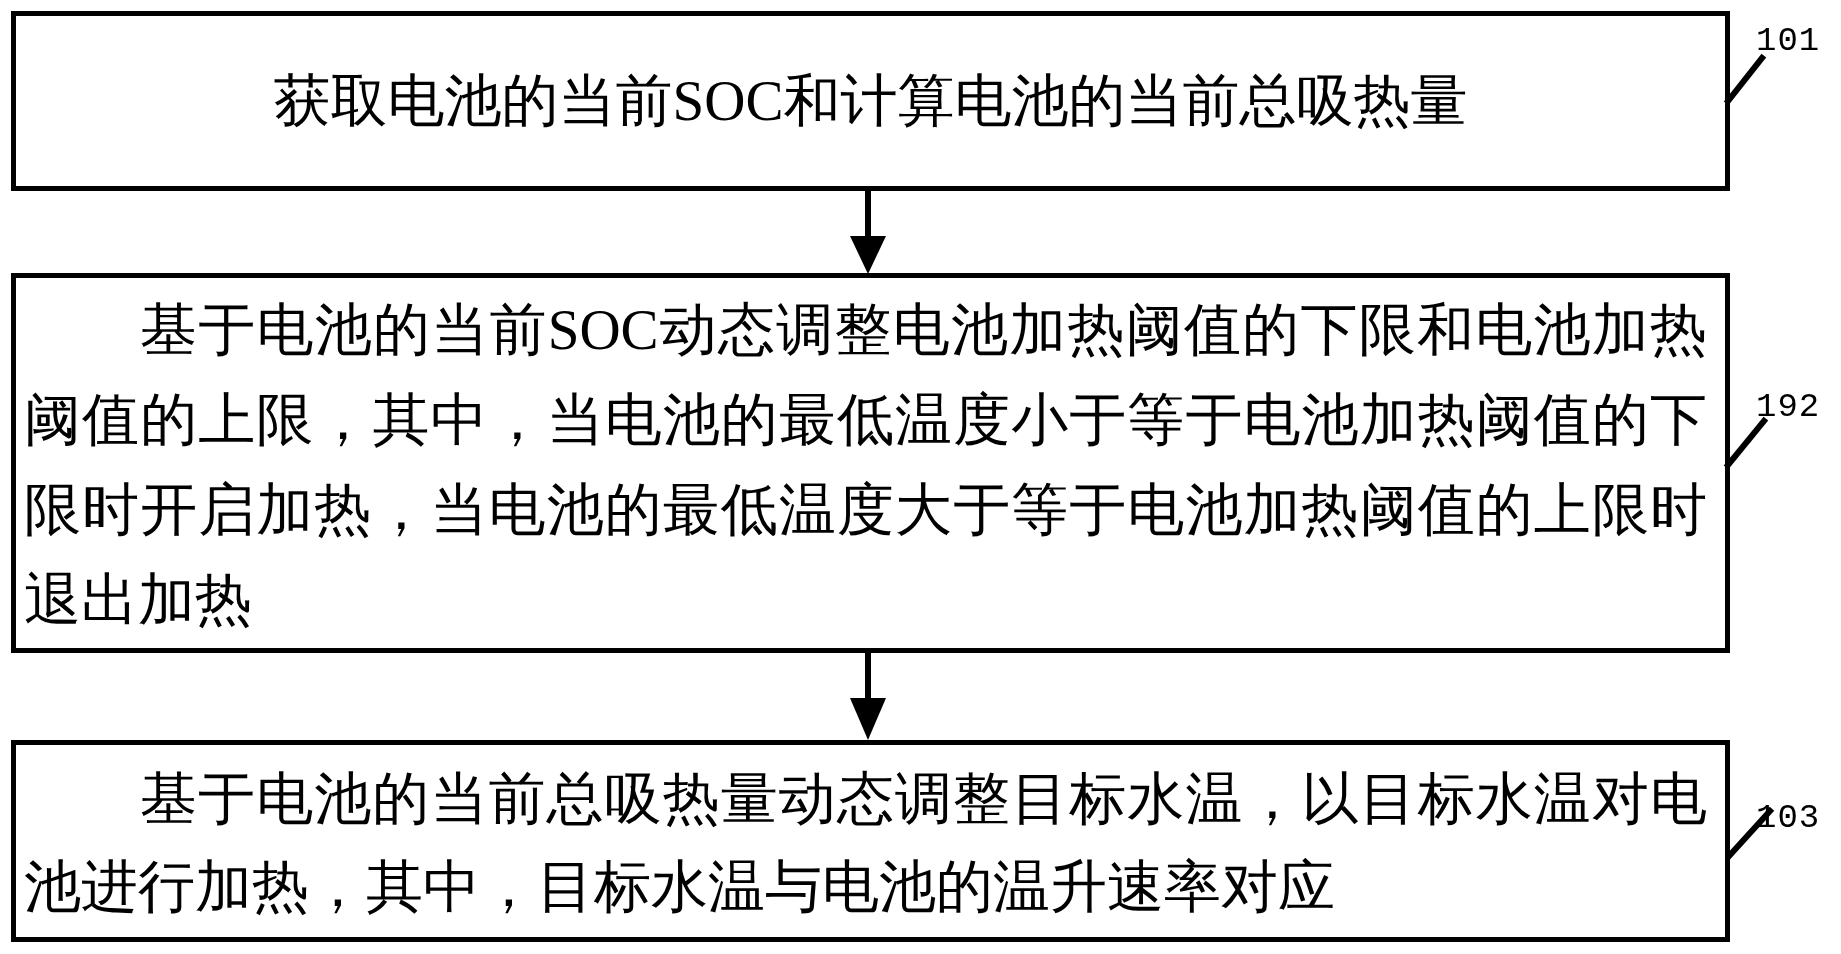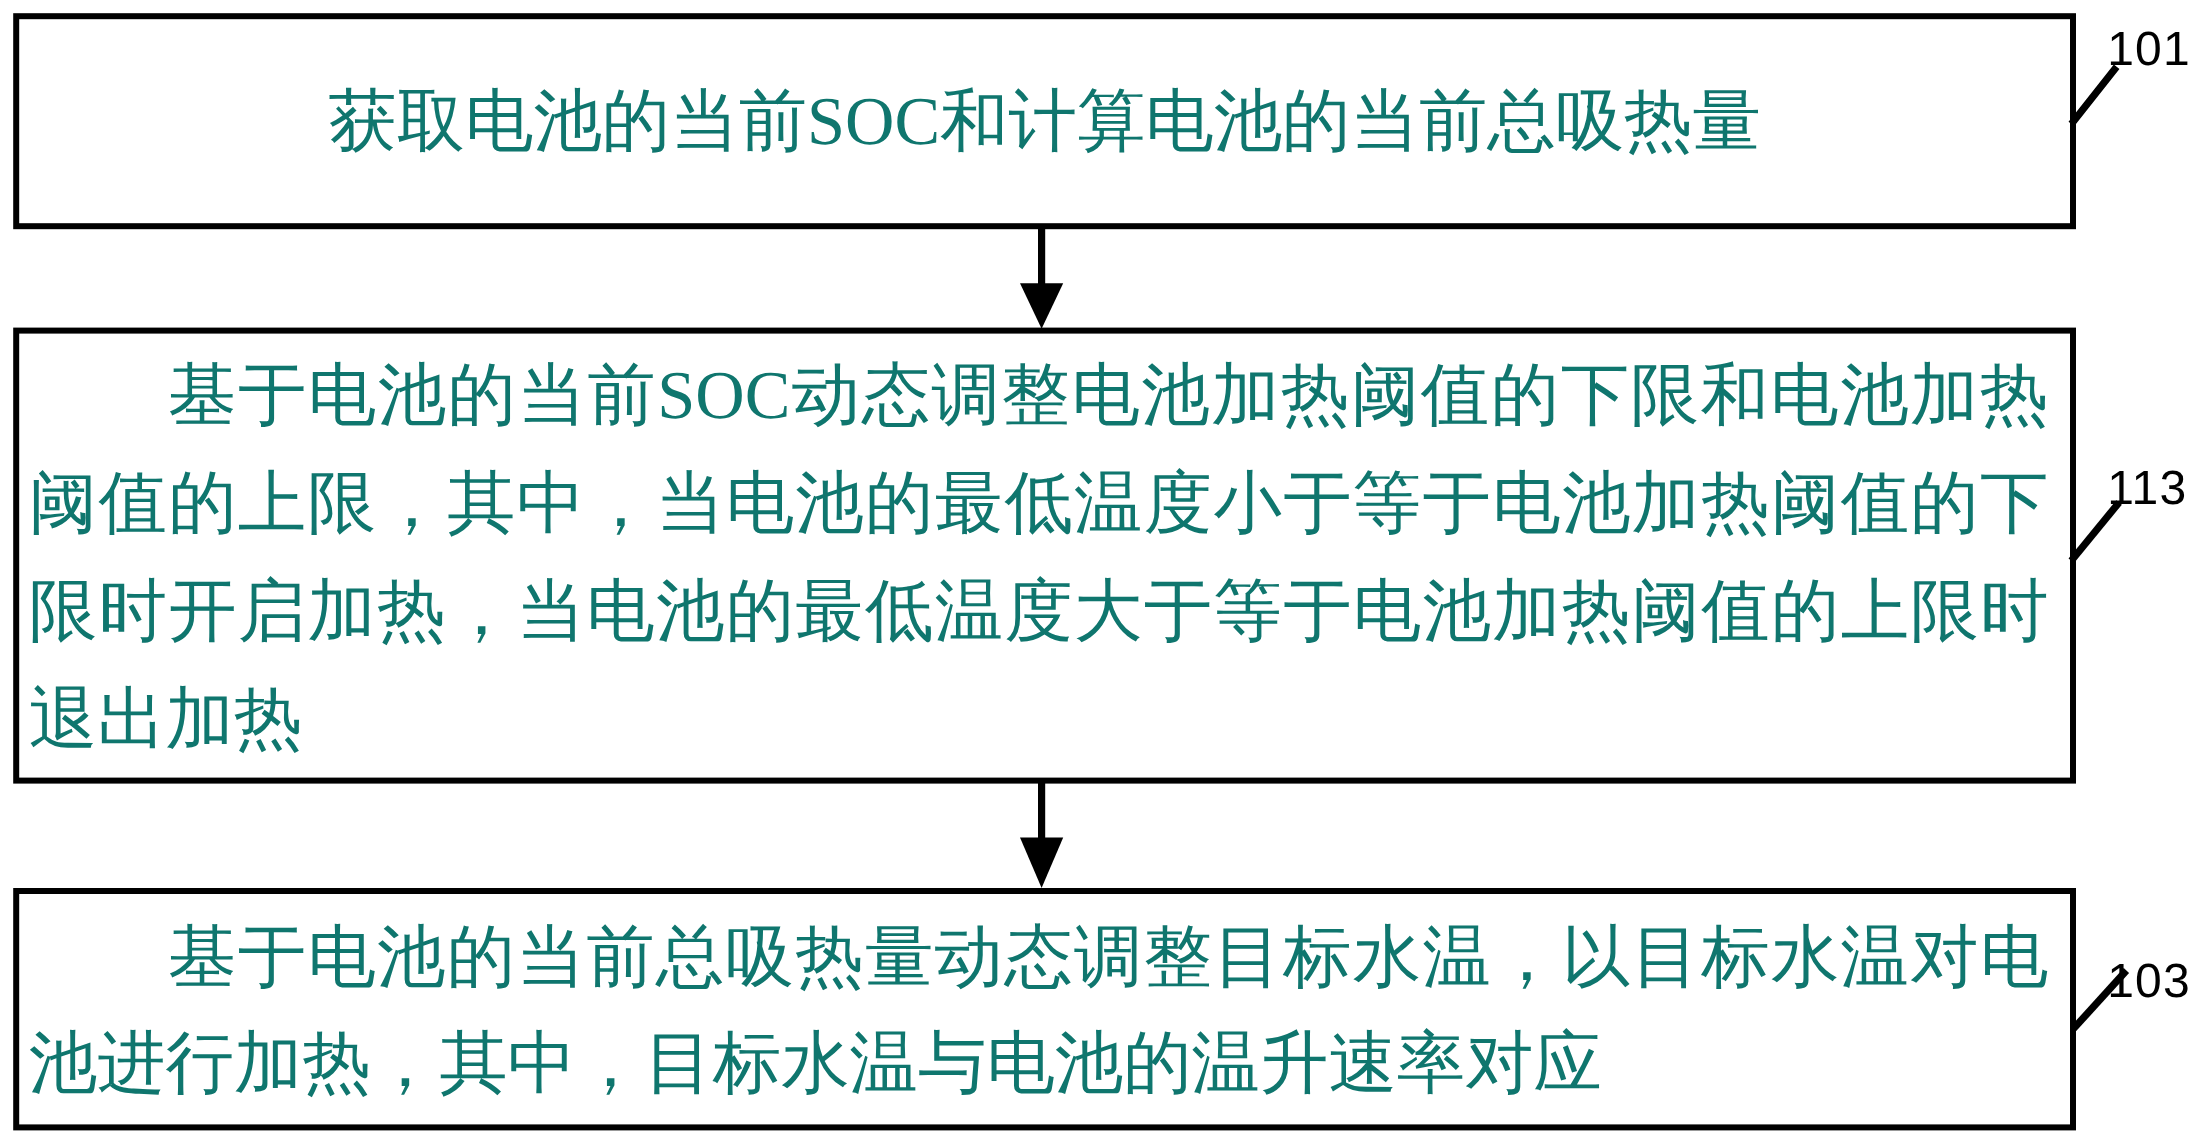--- a/index.html
+++ b/index.html
@@ -17,21 +17,21 @@
   }
   .step-box {
     position: absolute;
     left: 11px;
     width: 1719px;
     box-sizing: border-box;
     border: 5px solid #000000;
     background: #ffffff;
     font-family: "Liberation Serif", "DejaVu Serif", serif;
     font-size: 57px;
-    color: #0f766e;
+    color: #000000;
   }
   .step-box-1 {
     top: 11px;
     height: 180px;
     display: flex;
     align-items: center;
     justify-content: center;
     text-align: center;
   }
   .step-box-2 {
@@ -45,22 +45,22 @@
   .step-box-3 {
     top: 740px;
     height: 202px;
     padding: 10px 18px 0 8px;
     line-height: 88px;
     text-align: justify;
     text-indent: 116px;
   }
   .step-label {
     position: absolute;
-    font-family: Liberation Sans, sans-serif;
-    font-size: 40px;
+    font-family: Liberation Mono, monospace;
+    font-size: 34px;
     line-height: 52px;
     letter-spacing: 1px;
     color: #000000;
     white-space: nowrap;
   }
   .step-label-101 { left: 1756px; top: 15px; }
   .step-label-102 { left: 1756px; top: 381px; }
   .step-label-103 { left: 1756px; top: 792px; }
   .overlay-svg {
     position: absolute;
@@ -78,21 +78,21 @@
 
   <div class="step-box step-box-1">
     <span>获取电池的当前SOC和计算电池的当前总吸热量</span>
   </div>
 
   <div class="step-box step-box-2">基于电池的当前SOC动态调整电池加热阈值的下限和电池加热阈值的上限，其中，当电池的最低温度小于等于电池加热阈值的下限时开启加热，当电池的最低温度大于等于电池加热阈值的上限时退出加热</div>
 
   <div class="step-box step-box-3">基于电池的当前总吸热量动态调整目标水温，以目标水温对电池进行加热，其中，目标水温与电池的温升速率对应</div>
 
   <div class="step-label step-label-101">101</div>
-  <div class="step-label step-label-102">113</div>
+  <div class="step-label step-label-102">192</div>
   <div class="step-label step-label-103">103</div>
 
   <svg class="overlay-svg" viewBox="0 0 1841 954" xmlns="http://www.w3.org/2000/svg">
 
     <g>
       <line x1="868" y1="190" x2="868" y2="240" stroke="#000000" stroke-width="6"></line>
       <polygon points="850,236 886,236 868,274" fill="#000000"></polygon>
     </g>
 
     <g>

